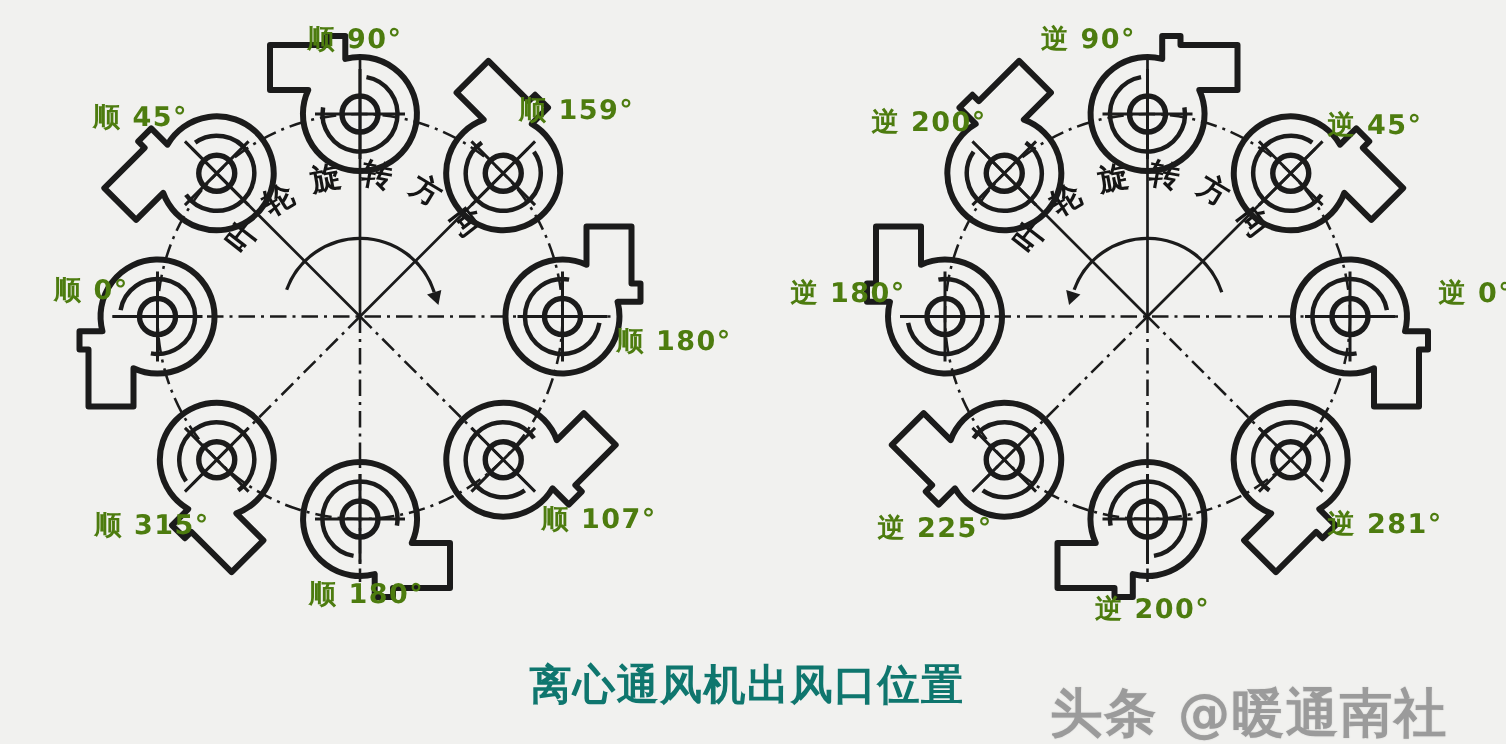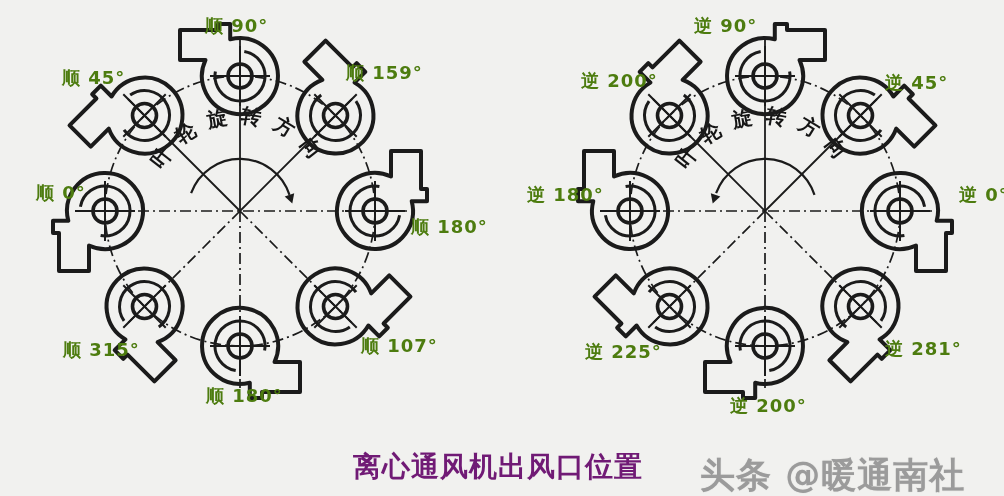--- a/index.html
+++ b/index.html
@@ -24,22 +24,22 @@
   .fan-hub{stroke:#1b1b1b;fill:none;stroke-width:3.6;}
   .fan-cross{stroke:#1b1b1b;fill:none;stroke-width:2;}
   .arc-text{font-size:20px;font-weight:600;letter-spacing:12px;fill:#151515;}
   
   .lbl{position:absolute;font-size:18px;font-weight:700;white-space:nowrap;letter-spacing:1px;color:#4d7c0f;}
   .pl0{left:36px;top:181px}   .pl45{left:62px;top:66px}   .pl90{left:205px;top:14px}  .pl135{left:346px;top:61px}
   .pl180{left:411px;top:215px}.pl225{left:361px;top:334px}.pl270{left:206px;top:384px}.pl315{left:63px;top:338px}
   .pr0{left:959px;top:183px}  .pr45{left:885px;top:71px}  .pr90{left:694px;top:14px}  .pr135{left:581px;top:69px}
   .pr180{left:527px;top:183px}.pr225{left:585px;top:340px}.pr270{left:730px;top:394px}.pr315{left:885px;top:337px}
   .title{
-    position:absolute;left:353px;top:448px;
-    font-size:28px;font-weight:700;letter-spacing:1px;color:#701a75;white-space:nowrap;
+    position:absolute;left:353px;top:438px;
+    font-size:28px;font-weight:700;letter-spacing:1px;color:#0f766e;white-space:nowrap;
   }
   .watermark{
     position:absolute;left:700px;top:452px;
     font-size:35px;font-weight:700;letter-spacing:1px;color:#9b9b9b;white-space:nowrap;
     text-shadow:0 0 1px #c9c9c7;
   }
 </style>
 </head>
 <body>
 

